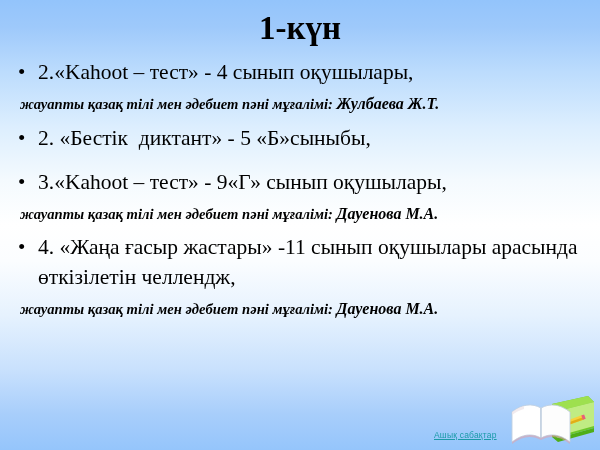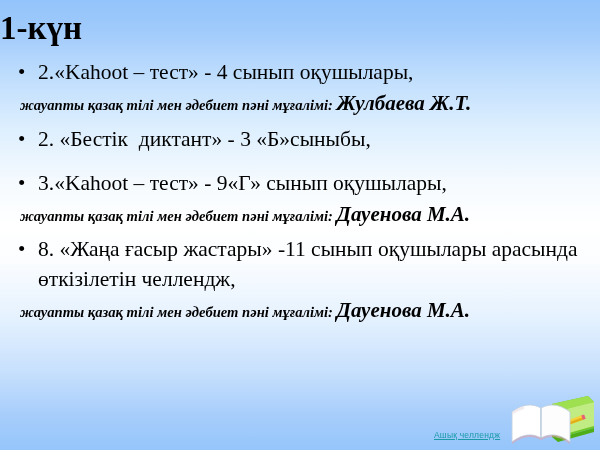--- a/index.html
+++ b/index.html
@@ -36,20 +36,21 @@
       );
     overflow: hidden;
   }
 
   
   #title {
     position: absolute;
     top: 7px;
     left: 0;
     width: 600px;
+    text-align: center;
     font-size: 33px;
     font-weight: bold;
     color: #000000;
     letter-spacing: 0px;
     line-height: 42px;
     white-space: nowrap;
   }
 
   
   #body-block {
@@ -84,21 +85,21 @@
   .sub-row {
     font-size: 14.6px;
     line-height: 21px;
     font-weight: bold;
     font-style: italic;
     color: #000;
     padding-left: 6px;
     white-space: nowrap;
   }
   .sub-name {
-    font-size: 21px;
+    font-size: 16px;
     font-weight: bold;
     font-style: italic;
   }
 
   .sp-a { height: 6px; }
   .sp-b { height: 8px; }
   .sp-c { height: 7px; }
 
   
   #footer-link {
@@ -136,47 +137,47 @@
       <span class="bullet-text">2.«Kahoot – тест» - 4 сынып оқушылары,</span>
     </div>
     <div class="sp-a"></div>
     <div class="sub-row">
       <span>жауапты қазақ тілі мен әдебиет пәні мұғалімі:  </span><span class="sub-name">Жулбаева Ж.Т.</span>
     </div>
     <div class="sp-b"></div>
 
     <div class="bullet-row">
       <span class="bullet-dot">•</span>
-      <span class="bullet-text">2. «Бестік  диктант» - 3 «Б»сыныбы,</span>
+      <span class="bullet-text">2. «Бестік  диктант» - 5 «Б»сыныбы,</span>
     </div>
     <div class="sp-a"></div>
     <div class="sp-b"></div>
 
     <div class="bullet-row">
       <span class="bullet-dot">•</span>
       <span class="bullet-text">3.«Kahoot – тест» - 9«Г» сынып оқушылары,</span>
     </div>
     <div class="sp-a"></div>
     <div class="sub-row">
       <span>жауапты қазақ тілі мен әдебиет пәні мұғалімі: </span><span class="sub-name">Дауенова М.А.</span>
     </div>
     <div class="sp-c"></div>
 
     <div class="bullet-row">
       <span class="bullet-dot">•</span>
-      <span class="bullet-text">8. «Жаңа ғасыр жастары» -11 сынып оқушылары арасында өткізілетін челлендж,</span>
+      <span class="bullet-text">4. «Жаңа ғасыр жастары» -11 сынып оқушылары арасында өткізілетін челлендж,</span>
     </div>
     <div class="sp-a"></div>
     <div class="sub-row">
       <span>жауапты қазақ тілі мен әдебиет пәні мұғалімі: </span><span class="sub-name">Дауенова М.А.</span>
     </div>
 
   </div>
 
-  <a id="footer-link" href="#">Ашық челлендж</a>
+  <a id="footer-link" href="#">Ашық сабақтар</a>
 
   <svg id="book-logo" viewBox="0 0 88 56">
 
     <path d="M44 12 L80 4 L86 10 L86 36 L50 46 L44 40 Z" fill="#6dc82a"></path>
     <path d="M44 12 L80 4 L86 10 L50 19 Z" fill="#9ee04f"></path>
     <path d="M44 40 L50 46 L86 36 L86 40 L50 50 L44 45 Z" fill="#4fae18"></path>
 
     <path d="M50 19 L86 10 L86 34 L50 44 Z" fill="#c9f08d" opacity="0.9"></path>
 
     <g transform="rotate(-20 64 30)">

